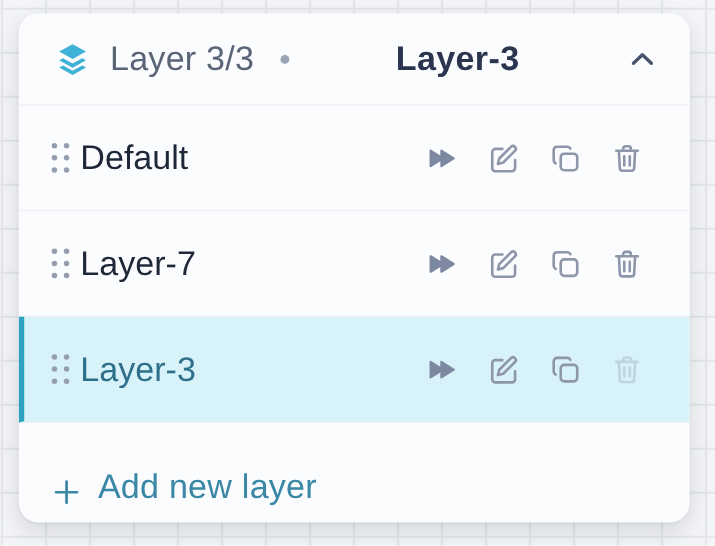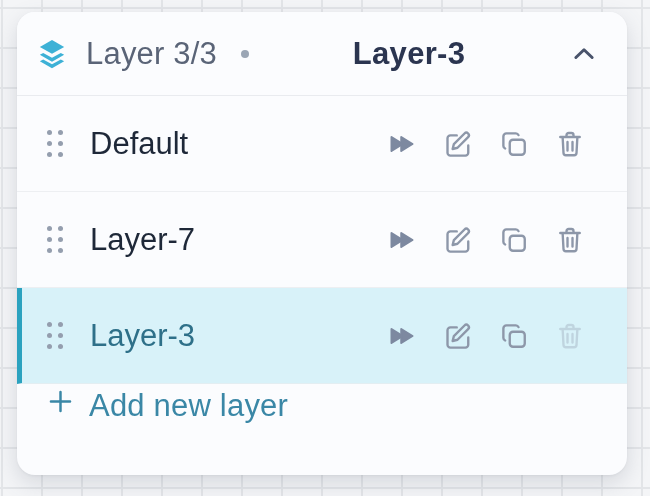--- a/index.html
+++ b/index.html
@@ -15,46 +15,46 @@
     position:relative;
   }
   .panel {
     position:absolute; left:17px; top:12px; width:610px; height:463px;
     background:#fbfcfe; border-radius:18px; overflow:hidden;
     box-shadow:0 8px 22px rgba(90,100,120,.20), 0 1px 3px rgba(0,0,0,.05);
     display:flex; flex-direction:column;
   }
   .header {
     height:84px; flex:0 0 84px; display:flex; align-items:center;
-    padding:0 28px 0 18px; border-bottom:1px solid #e9ebef; background:#fbfcfe;
+    padding:0 28px 0 32px; border-bottom:1px solid #e9ebef; background:#fbfcfe;
   }
   .stack-icon { width:34px; height:34px; flex:0 0 34px; }
   .count { margin-left:17px; font-size:31px; color:#5a6477; letter-spacing:.2px; }
   .sep-dot { width:8px; height:8px; border-radius:50%; background:#9aa5b4; margin-left:24px; }
   .current { flex:1; text-align:center; font-size:31px; font-weight:700; color:#2b3550; letter-spacing:.3px; }
   .chev { width:30px; height:30px; flex:0 0 30px; cursor:pointer; }
 
   .row {
     height:96px; flex:0 0 96px; display:flex; align-items:center;
     padding:0 42px 0 30px; border-bottom:1px solid #edeff2; background:#fbfcfe;
   }
   .row.selected {
     background:#d8f2f9; border-left:5px solid #2ba2bf; padding-left:25px;
     border-bottom-color:#e3eef2;
   }
   .handle { display:grid; grid-template-columns:5px 5px; grid-auto-rows:5px; gap:6px; cursor:grab; }
   .handle i { width:5px; height:5px; border-radius:50%; background:#949eae; }
-  .row-label { margin-left:27px; font-size:31px; color:#1e2838; }
+  .row-label { margin-left:10px; font-size:31px; color:#1e2838; }
   .row.selected .row-label { color:#2e7089; }
   .spacer { flex:1; }
   .actions { display:flex; align-items:center; gap:26px; }
   .aicon { width:30px; height:30px; cursor:pointer; display:block; }
   .aicon.disabled { opacity:.32; cursor:default; }
 
-  .footer { flex:1; display:flex; align-items:flex-start; padding:4px 30px; cursor:pointer; }
+  .footer { flex:1; display:flex; align-items:flex-end; padding:14px 30px; cursor:pointer; }
   .plus-icon { width:27px; height:27px; flex:0 0 27px; }
   .add-label { margin-left:15px; font-size:31px; color:#3a87a6; letter-spacing:.2px; }
 </style>
 </head>
 <body>
 
 <div class="panel">
 
   <div class="header">
     <svg class="stack-icon" viewBox="0 0 24 24">

